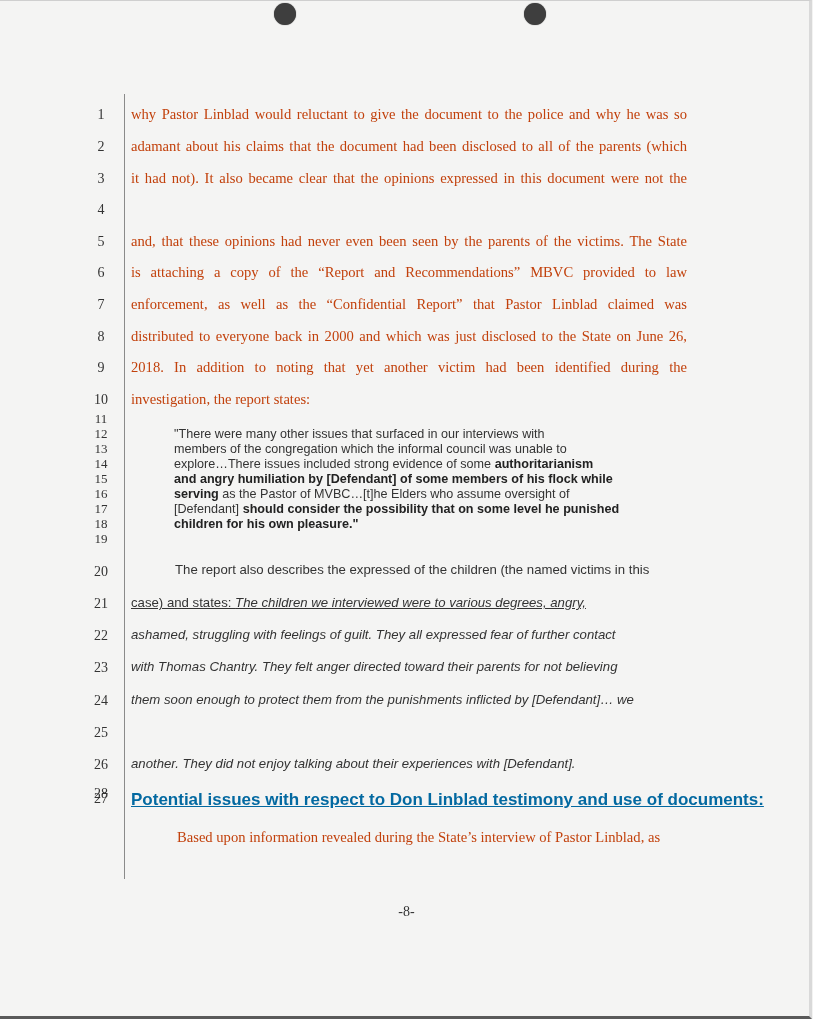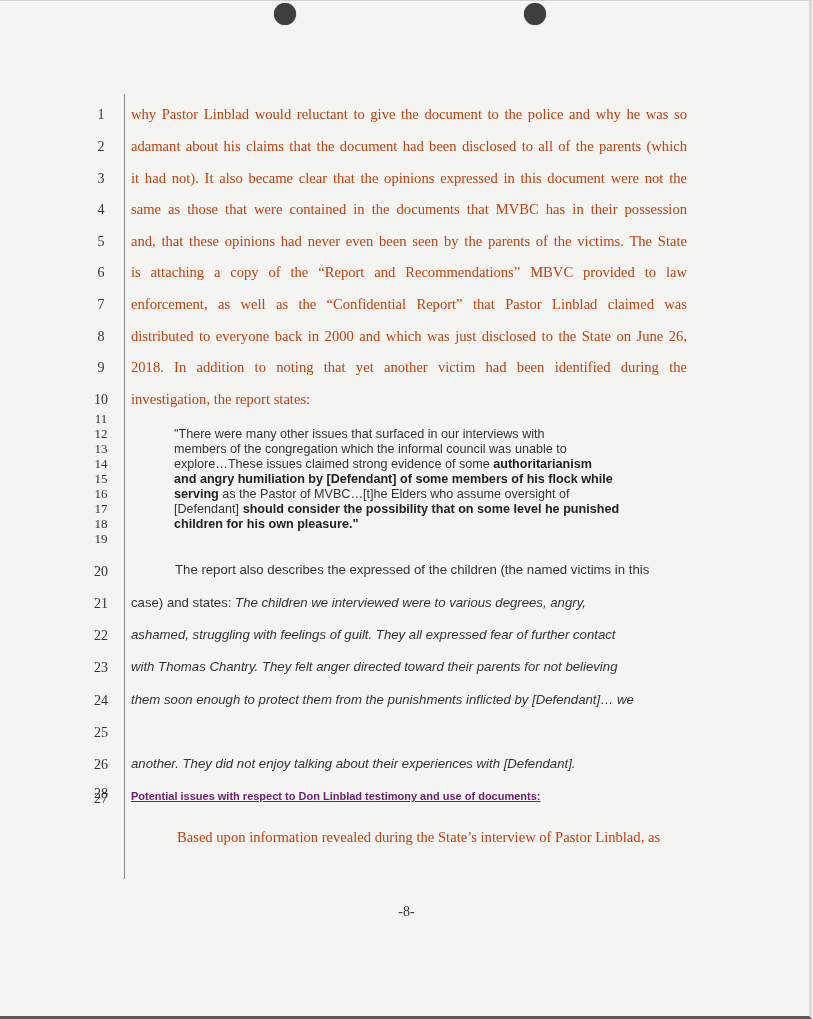--- a/index.html
+++ b/index.html
@@ -39,22 +39,22 @@
     font-family: "Liberation Sans", sans-serif; font-size: 13.2px; color: #333;
   }
   .quote {
     position: absolute; left: 174px; width: 520px;
     font-family: "Liberation Sans", sans-serif; font-size: 12.6px; color: #333;
     white-space: nowrap; line-height: 15px;
   }
   b { font-weight: bold; color: #222; }
   .it { font-style: italic; }
   .heading {
-    font-family: "Liberation Sans", sans-serif; font-weight: bold; font-size: 11px;
-    text-decoration: underline; color: #701a75;
+    font-family: "Liberation Sans", sans-serif; font-weight: bold; font-size: 17px;
+    text-decoration: underline; color: #0369a1;
   }
   .pgnum {
     position: absolute; left: 0; width: 813px; top: 903px; text-align: center;
     font-family: "Liberation Serif", serif; font-size: 14px; color: #333;
   }
 </style>
 </head>
 <body>
 
 <div class="page">
@@ -89,40 +89,39 @@
   <div class="ln" style="top:659px;">23</div>
   <div class="ln" style="top:692px;">24</div>
   <div class="ln" style="top:724px;">25</div>
   <div class="ln" style="top:756px;">26</div>
   <div class="ln" style="top:790px;">27</div>
   <div class="ln" style="top:785px;">28</div>
 
   <div class="row just" style="top:105px;">why Pastor Linblad would reluctant to give the document to the police and why he was so</div>
   <div class="row just" style="top:137px;">adamant about his claims that the document had been disclosed to all of the parents (which</div>
   <div class="row just" style="top:169px;">it had not).  It also became clear that the opinions expressed in this document were not the</div>
-  <div class="row just" style="top:200px;">same as those that were contained in the documents that MVBC has in their possession</div>
   <div class="row just" style="top:232px;">and, that these opinions had never even been seen by the parents of the victims.  The State</div>
   <div class="row just" style="top:263px;">is attaching a copy of  the “Report and Recommendations” MBVC provided to law</div>
   <div class="row just" style="top:295px;">enforcement, as well as the “Confidential Report” that Pastor Linblad claimed was</div>
   <div class="row just" style="top:327px;">distributed to everyone back in 2000 and which was just disclosed to the State on June 26,</div>
   <div class="row just" style="top:358px;">2018.  In addition to noting that yet another victim had been identified during the</div>
   <div class="row" style="top:390px;">investigation, the report states:</div>
 
   <div>
     <div class="quote" style="top:426px;">"There were many other issues that surfaced in our interviews with</div>
     <div class="quote" style="top:441px;">members of the congregation which the informal council was unable to</div>
-    <div class="quote" style="top:456px;"><span>explore…These issues claimed strong evidence of some </span><b>authoritarianism</b></div>
+    <div class="quote" style="top:456px;"><span>explore…There issues included strong evidence of some </span><b>authoritarianism</b></div>
     <div class="quote" style="top:471px;"><b>and angry humiliation by [Defendant] of some members of his flock while</b></div>
     <div class="quote" style="top:486px;"><b>serving</b><span> as the Pastor of MVBC…[t]he Elders who assume oversight of</span></div>
     <div class="quote" style="top:501px;"><span>[Defendant] </span><b>should consider the possibility that on some level he punished</b></div>
     <div class="quote" style="top:516px;"><b>children for his own pleasure."</b></div>
   </div>
 
   <div class="row sans" style="top:561px; left:175px; width:510px;">The report also describes the expressed of the children (the named victims in this</div>
-  <div class="row sans" style="top:594px;"><span>case) and states:  </span><span class="it">The children we interviewed were to various degrees, angry,</span></div>
+  <div class="row sans" style="top:594px;text-decoration:underline;"><span>case) and states:  </span><span class="it">The children we interviewed were to various degrees, angry,</span></div>
   <div class="row sans it" style="top:626px;">ashamed, struggling with feelings of guilt.  They all expressed fear of further contact</div>
   <div class="row sans it" style="top:658px;">with Thomas Chantry.  They felt anger directed toward their parents for not believing</div>
   <div class="row sans it" style="top:691px;">them soon enough to protect them from the punishments inflicted by [Defendant]… we</div>
   <div class="row sans it" style="top:755px;">another.  They did not enjoy talking about their experiences with [Defendant].</div>
 
   <div class="row heading" style="top:789px;">Potential issues with respect to Don Linblad testimony and use of documents:</div>
 
   <div class="row" style="top:828px; left:177px; width:510px;">Based upon information revealed during the State’s interview of Pastor Linblad, as</div>
 
   <div class="pgnum">-8-</div>

